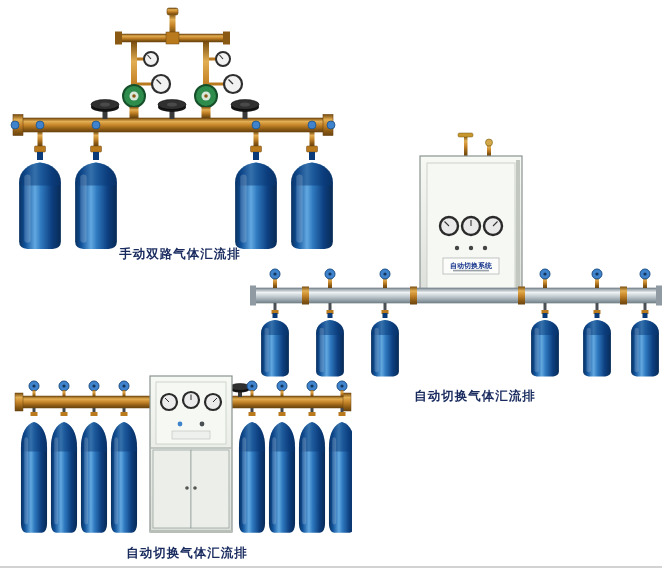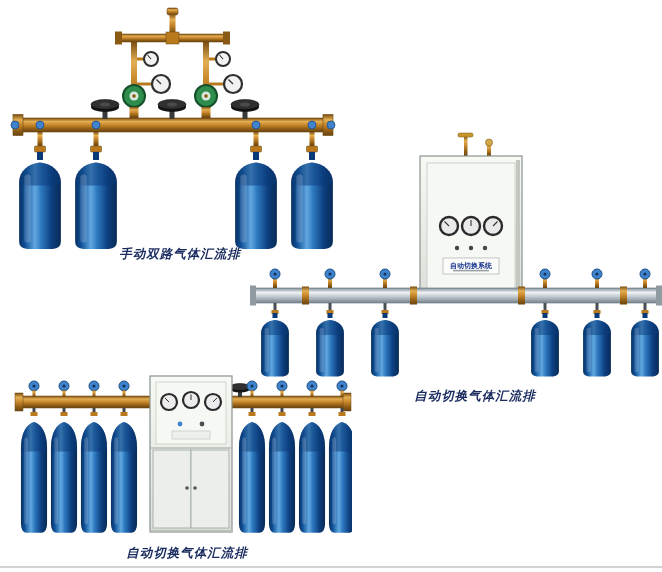--- a/index.html
+++ b/index.html
@@ -4,21 +4,21 @@
 <style>
   html,body{margin:0;padding:0;background:#fff;}
   #page{
     position:relative;width:662px;height:572px;background:#ffffff;
     overflow:hidden;font-family:"Liberation Sans",sans-serif;
   }
   .fig-svg{position:absolute;display:block;}
   .caption{
     position:absolute;transform:translateX(-50%);
     font-weight:bold;font-size:12.5px;letter-spacing:1px;
-    color:#182a5e;white-space:nowrap;font-style:italic;
+    color:#182a5e;white-space:nowrap;
   }
   .bottom-divider{position:absolute;left:0;top:566px;width:662px;height:2px;background:#d2d2d2;}
 </style>
 </head>
 <body>
 
 <div id="page">
 
   <svg width="0" height="0" style="position:absolute" aria-hidden="true">
     <defs>

